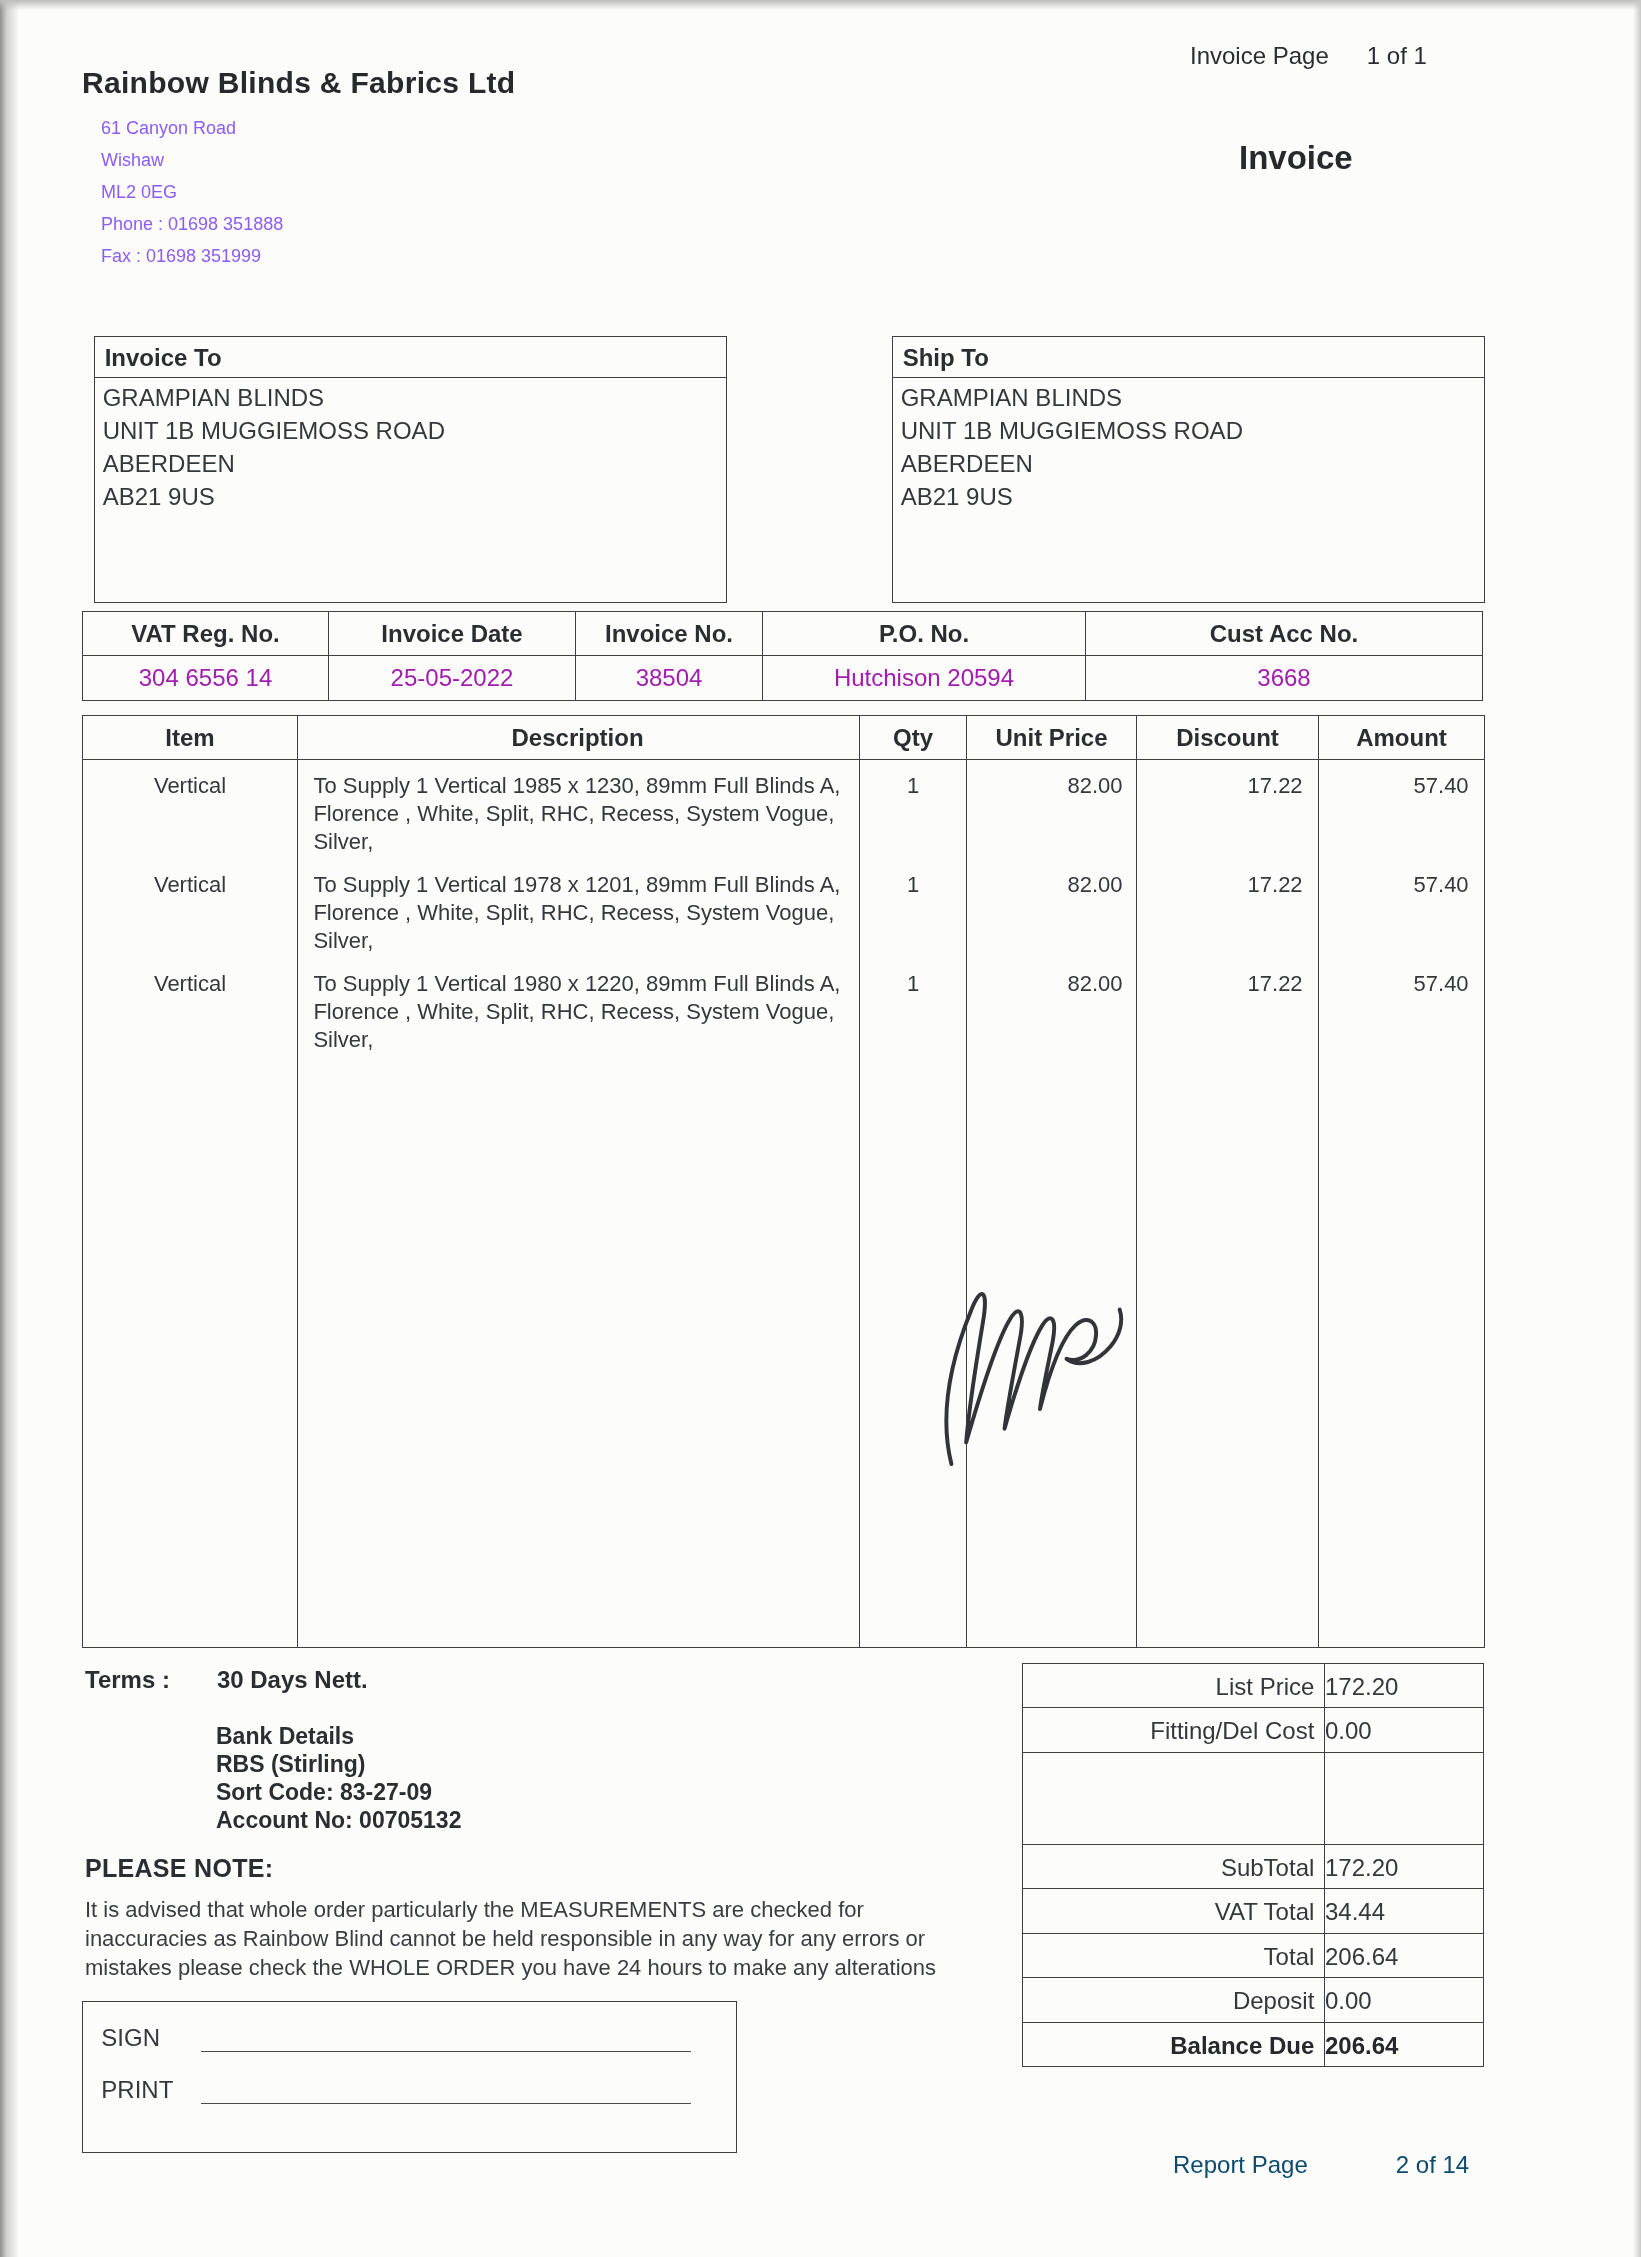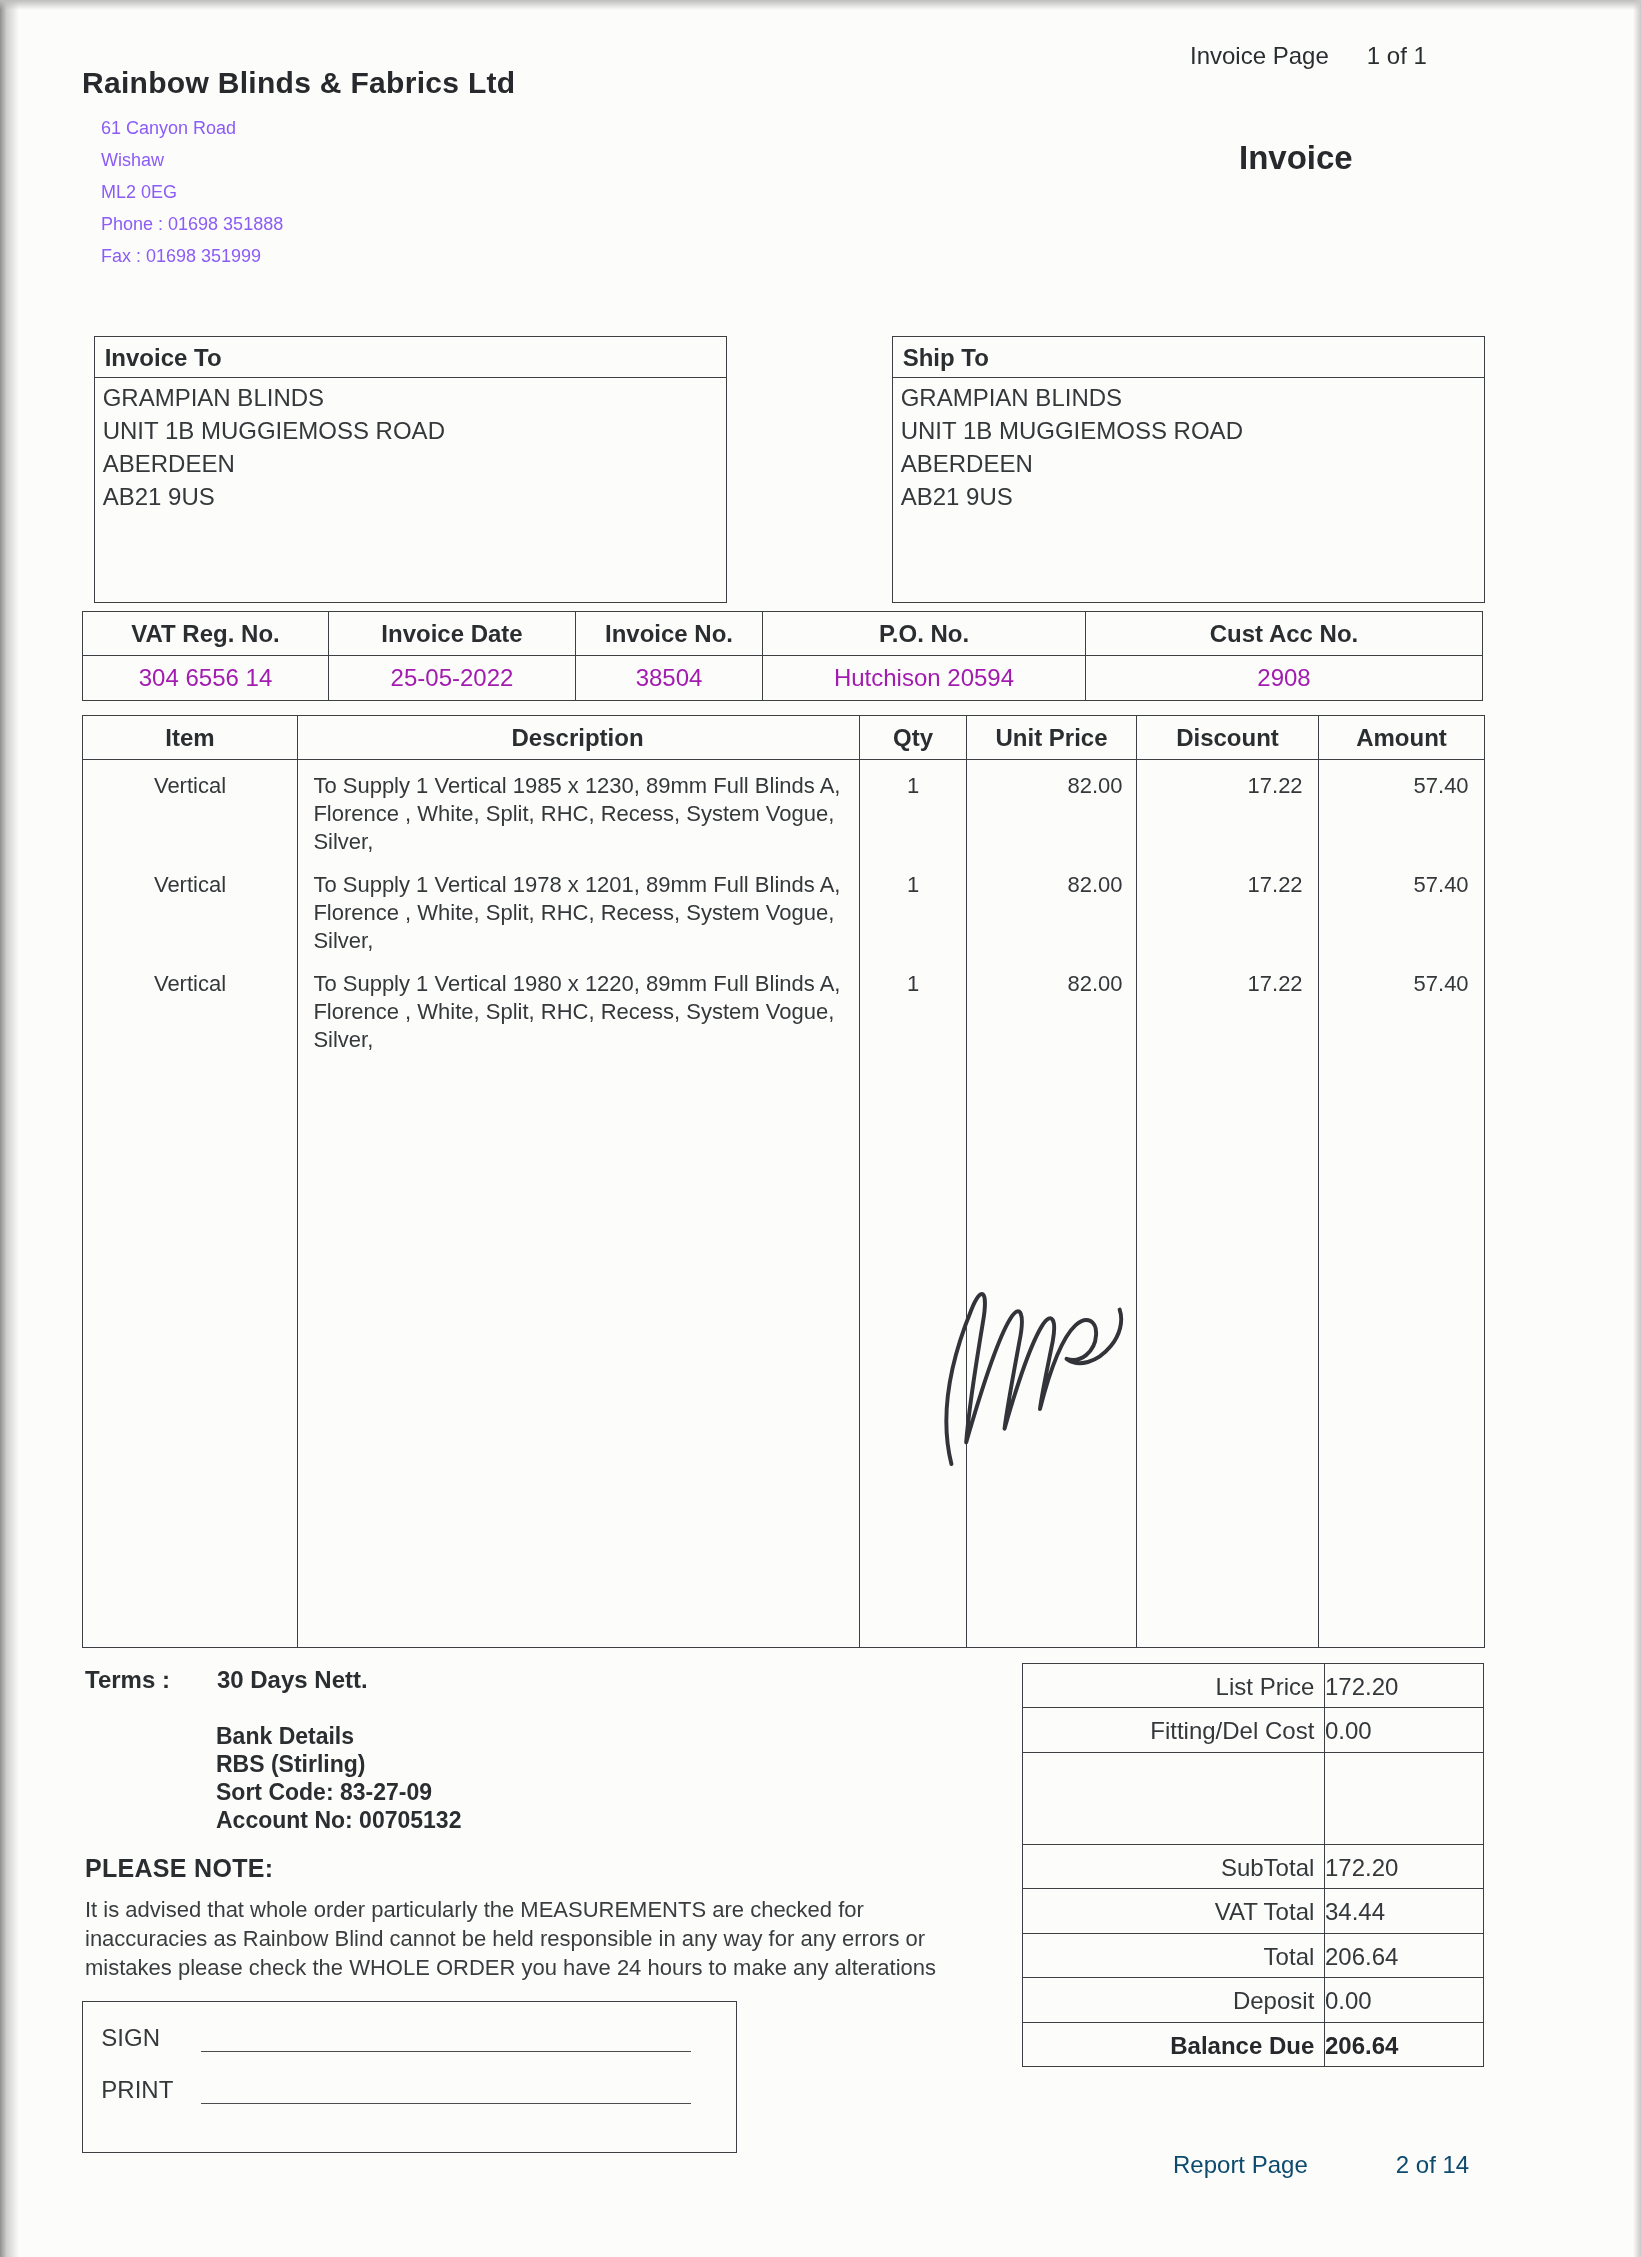--- a/index.html
+++ b/index.html
@@ -141,21 +141,21 @@
       <div class="meta-cell mc1">Invoice Date</div>
       <div class="meta-cell mc2">Invoice No.</div>
       <div class="meta-cell mc3">P.O. No.</div>
       <div class="meta-cell mc4">Cust Acc No.</div>
     </div>
     <div class="meta-row">
       <div class="meta-cell mc0">304 6556 14</div>
       <div class="meta-cell mc1">25-05-2022</div>
       <div class="meta-cell mc2">38504</div>
       <div class="meta-cell mc3">Hutchison 20594</div>
-      <div class="meta-cell mc4">2908</div>
+      <div class="meta-cell mc4">3668</div>
     </div>
   </div>
 
   <div class="abs items-table">
     <div class="items-header">
       <div class="cell c-item">Item</div>
       <div class="cell c-desc" style="text-align:center;padding-left:0;">Description</div>
       <div class="cell c-qty">Qty</div>
       <div class="cell c-unit" style="text-align:center;padding-right:1.9px;">Unit Price</div>
       <div class="cell c-disc" style="text-align:center;padding-right:1.9px;">Discount</div>

